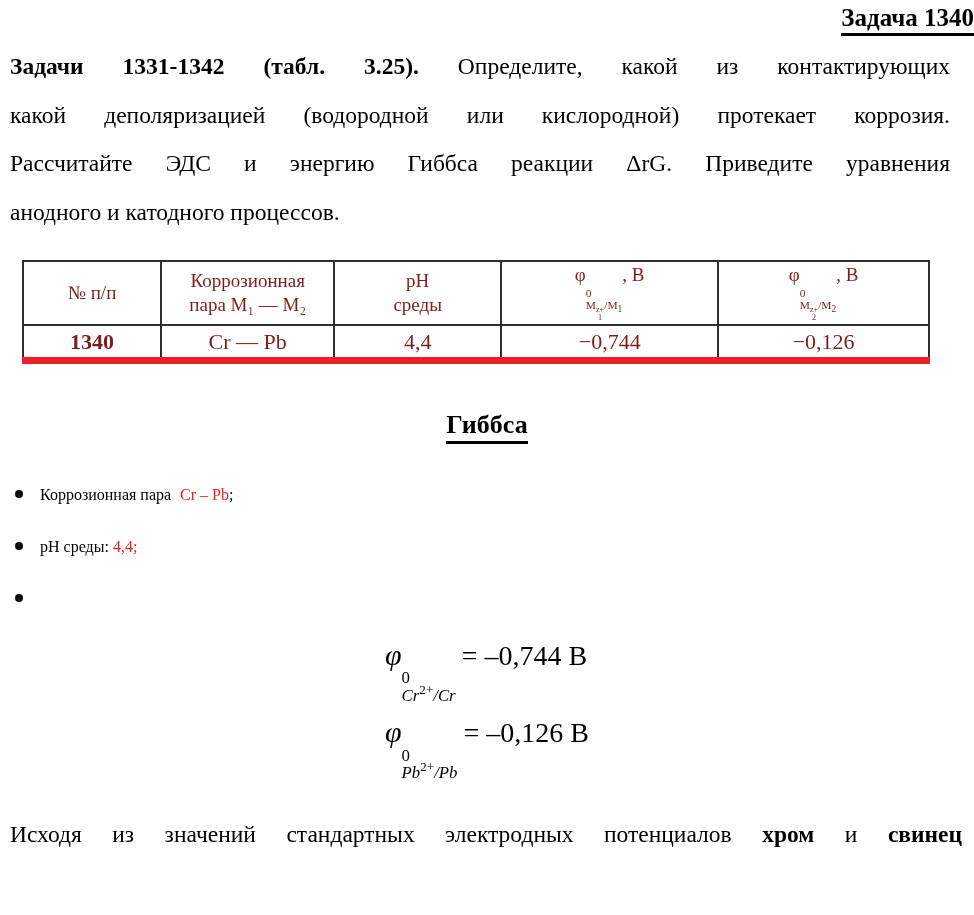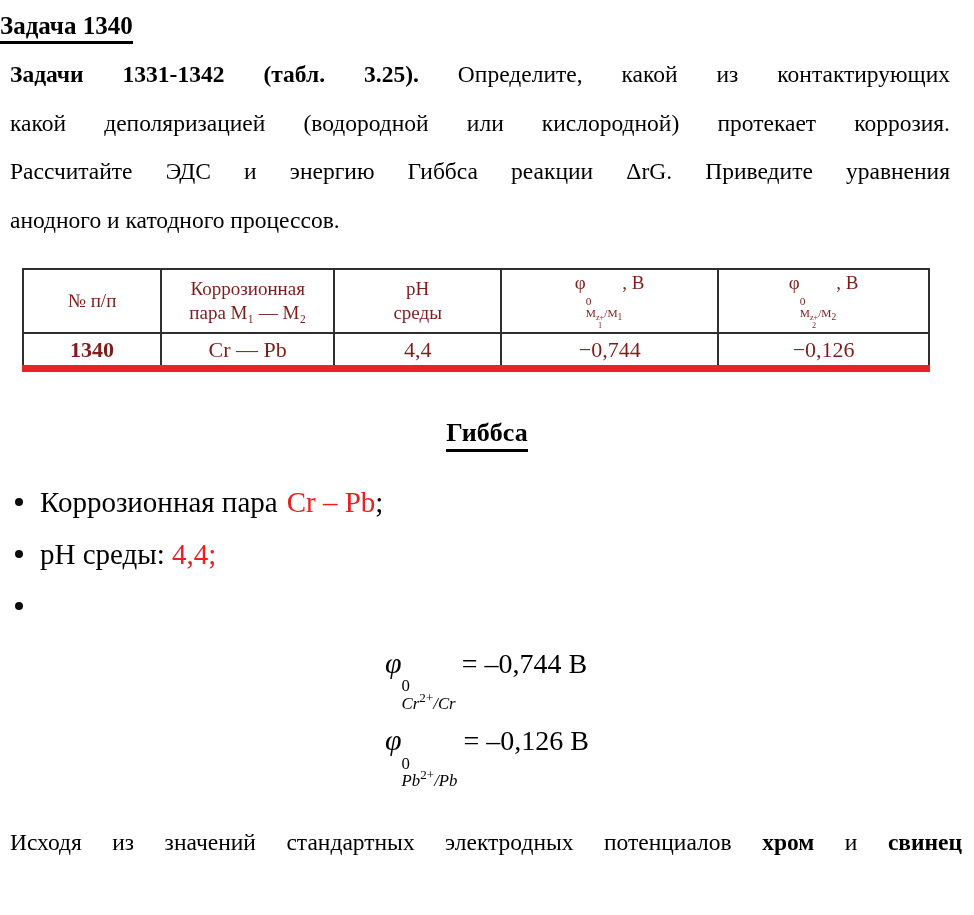--- a/index.html
+++ b/index.html
@@ -1,21 +1,21 @@
 <!DOCTYPE html>
 <html><head>
 <meta charset="utf-8">
 <style>
   html,body{margin:0;padding:0;background:#ffffff;}
   .page{
     position:relative;width:974px;height:915px;overflow:hidden;background:#fff;
     font-family:"Liberation Serif","DejaVu Serif",serif;color:#000;
   }
   
-  .doc-title{padding-top:12px;text-align:left;font-size:25px;font-weight:bold;}
+  .doc-title{padding-top:4px;text-align:right;font-size:25px;font-weight:bold;}
   .doc-title .u{display:inline-block;border-bottom:3px solid #000;padding-bottom:1px;}
   
   .para{margin:6px 24px 0 10px;}
   .jline{
     font-size:23.5px;line-height:48.5px;text-align:justify;
     text-align-last:justify;-moz-text-align-last:justify;
   }
   .jline.last{text-align-last:left;-moz-text-align-last:left;}
   .b{font-weight:bold;}
   
@@ -34,21 +34,21 @@
   .psub sup{font-size:0.78em;font-style:normal;vertical-align:super;line-height:0;}
   .zstk{display:inline-flex;flex-direction:column;align-items:center;line-height:1;vertical-align:-0.45em;font-size:0.72em;}
   .zstk .zt{line-height:1;}
   .zstk .zb{line-height:1;}
   table.ptable .phiblk{vertical-align:-0.8em;}
   
   .sol-head{margin-top:46px;text-align:center;font-size:26px;font-weight:bold;}
   .sol-head .u{display:inline-block;border-bottom:3px solid #000;padding-bottom:1px;}
   
   .bullets{margin:34px 12px 0 12px;}
-  .bullet{display:flex;align-items:flex-start;margin-bottom:19px;font-size:29px;line-height:33px;}
+  .bullet{display:flex;align-items:flex-start;margin-bottom:19px;font-size:16px;line-height:33px;}
   .dot{flex:0 0 auto;width:8px;height:8px;border-radius:50%;background:#0c0c0c;margin:12px 17px 0 3px;}
   .red{color:#e8211d;}
   .gapl{margin-left:9px;}
   
   .eqwrap{margin-top:25px;text-align:center;}
   .eqs{display:inline-block;text-align:left;}
   .eqline{font-size:28px;line-height:55px;}
   .phi{font-style:italic;font-size:1.07em;}
   .eqval{margin-left:6px;}
   

